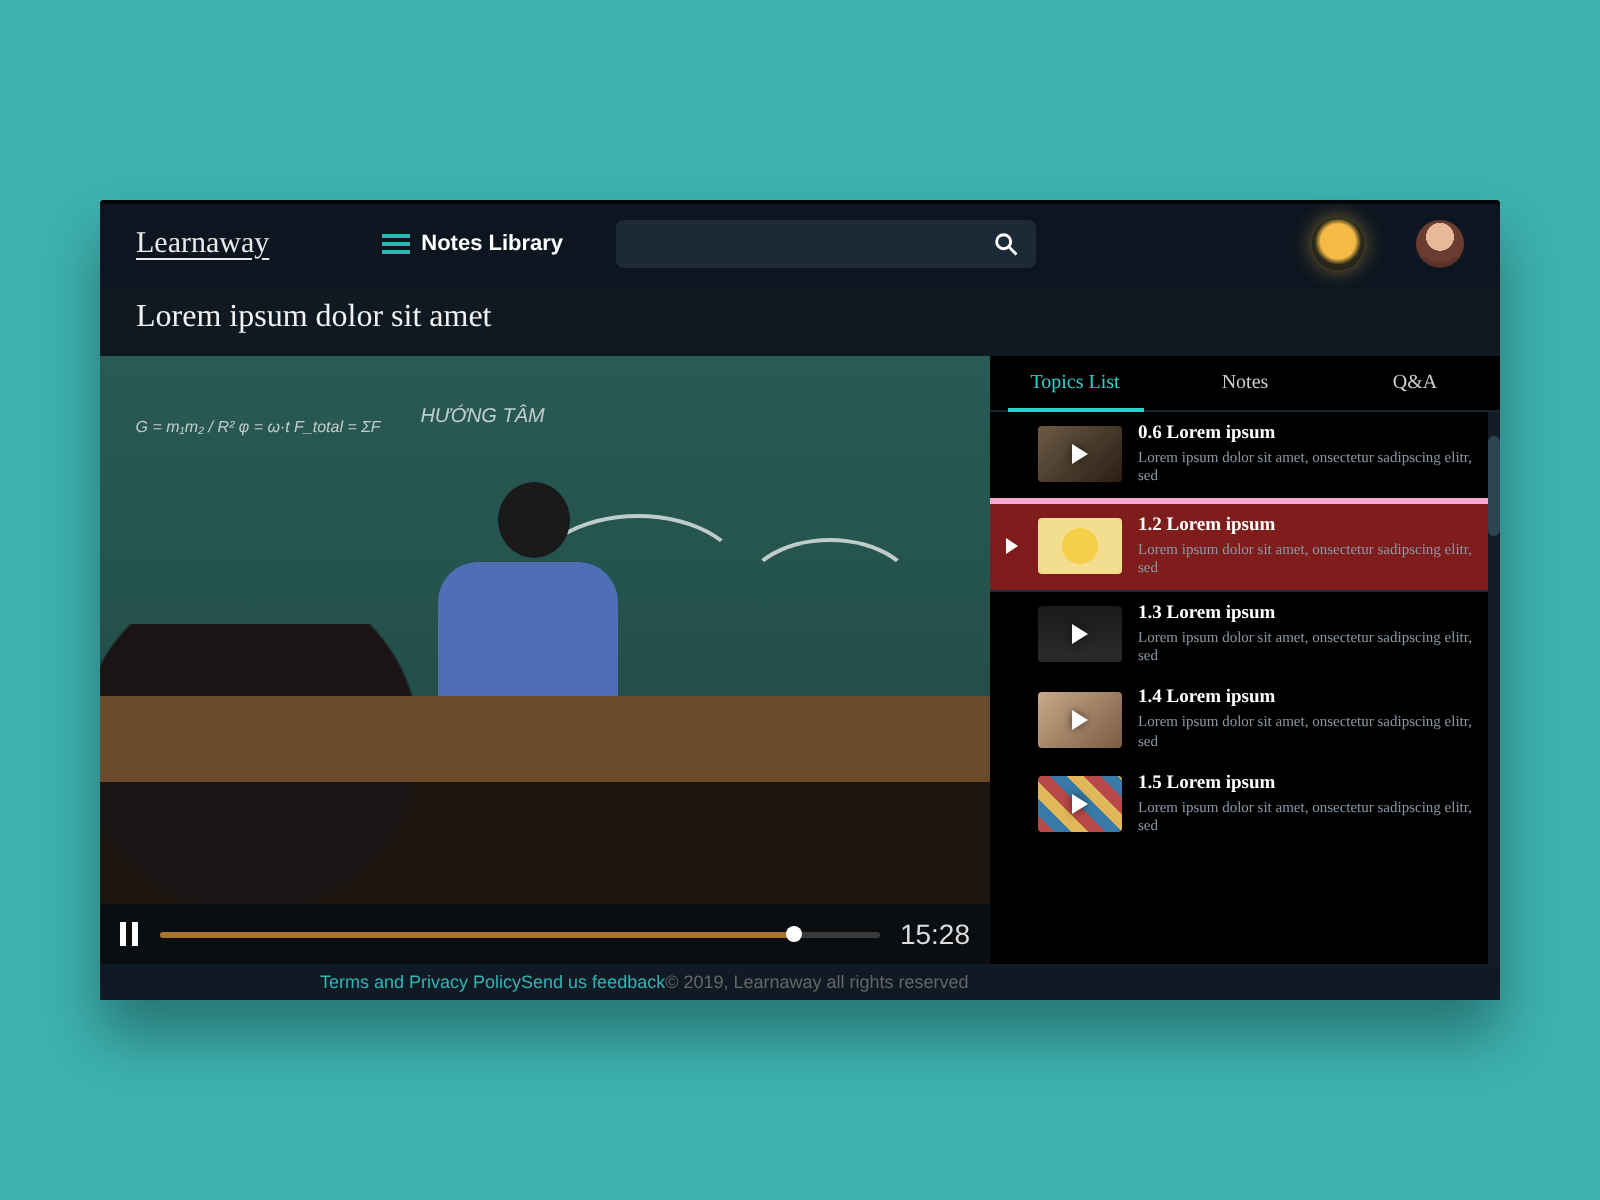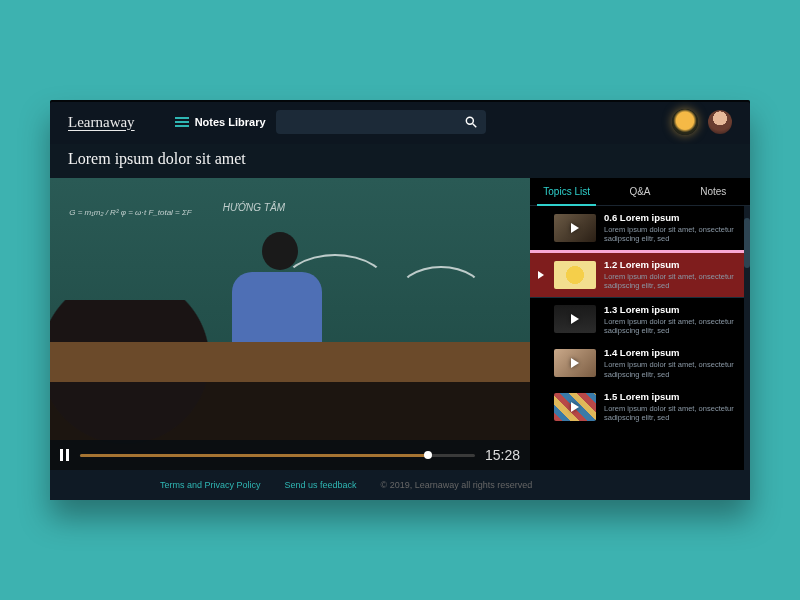--- a/index.html
+++ b/index.html
@@ -20,20 +20,21 @@
     border-radius: 2px;
     display: flex;
     flex-direction: column;
   }
   
   .topbar {
     height: 44px;
     display: flex;
     align-items: center;
     padding: 0 18px;
+    gap: 16px;
   }
   .logo {
     font-family: Georgia, "Times New Roman", serif;
     font-size: 15px;
     color: #eaeaea;
     text-decoration: underline;
     text-underline-offset: 3px;
   }
   .browse {
     display: flex;
@@ -153,23 +154,23 @@
   .pause { width:10px; height:12px; display:flex; gap:3px; cursor:pointer; }
   .pause span { width:3px; background:#fff; }
   .track {
     flex:1; height:3px; background:#3a3a3a; border-radius:2px; position:relative; cursor:pointer;
   }
   .track .fill { position:absolute; left:0; top:0; bottom:0; width:88%; background:#a67432; border-radius:2px; }
   .track .knob { position:absolute; left:88%; top:50%; width:8px; height:8px; background:#fff; border-radius:50%; transform:translate(-50%,-50%); }
 
   
   .sidebar {
-    width: 220px;
+    width: 255px;
     background:#000;
-    display:flex; flex-direction:column;
+    display:flex; flex-direction:column;font-family:Liberation Serif, serif;
   }
   .tabs {
     display:flex;
     font-size:10px;
     border-bottom:1px solid #1a2530;
   }
   .tab {
     flex:1; text-align:center; padding:8px 0;
     color:#ccc; cursor:pointer; position:relative;
   }
@@ -218,23 +219,22 @@
 
   .scrollbar-mimic {
     width:6px; position:absolute; right:0; top:28px; bottom:0;
     background:#121c26;
   }
   .sidebar { position:relative; }
   .scroll-thumb { position:absolute; right:0; top:40px; width:6px; height:50px; background:#2d4452; border-radius:3px; }
 
   
   .footer {
-    height:30px;
+    height:18px;
     display:flex; align-items:center;
-    gap:24px;
     padding:0 110px;
     font-size:9px;
     color:#666;
     background:#0f1a25;
   }
   .footer a { color:#2fb6b3; text-decoration:none; cursor:pointer; }
 </style>
 </head>
 <body>
 
@@ -291,22 +291,22 @@
           <div class="fill"></div>
             <div class="knob"></div>
         </div>
         <span>15:28</span>
       </div>
     </div>
 
     <div class="sidebar">
       <div class="tabs">
         <div class="tab active">Topics List</div>
+        <div class="tab">Notes</div>
         <div class="tab">Q&amp;A</div>
-        <div class="tab">Notes</div>
       </div>
       <div class="topics">
 
         <div class="topic">
           <div class="play-arrow"></div>
           <div class="thumb th-a">
               <div class="overlay-play"></div>
             </div>
           <div class="topic-text">
             <div class="ttitle">0.6 Lorem ipsum</div>

